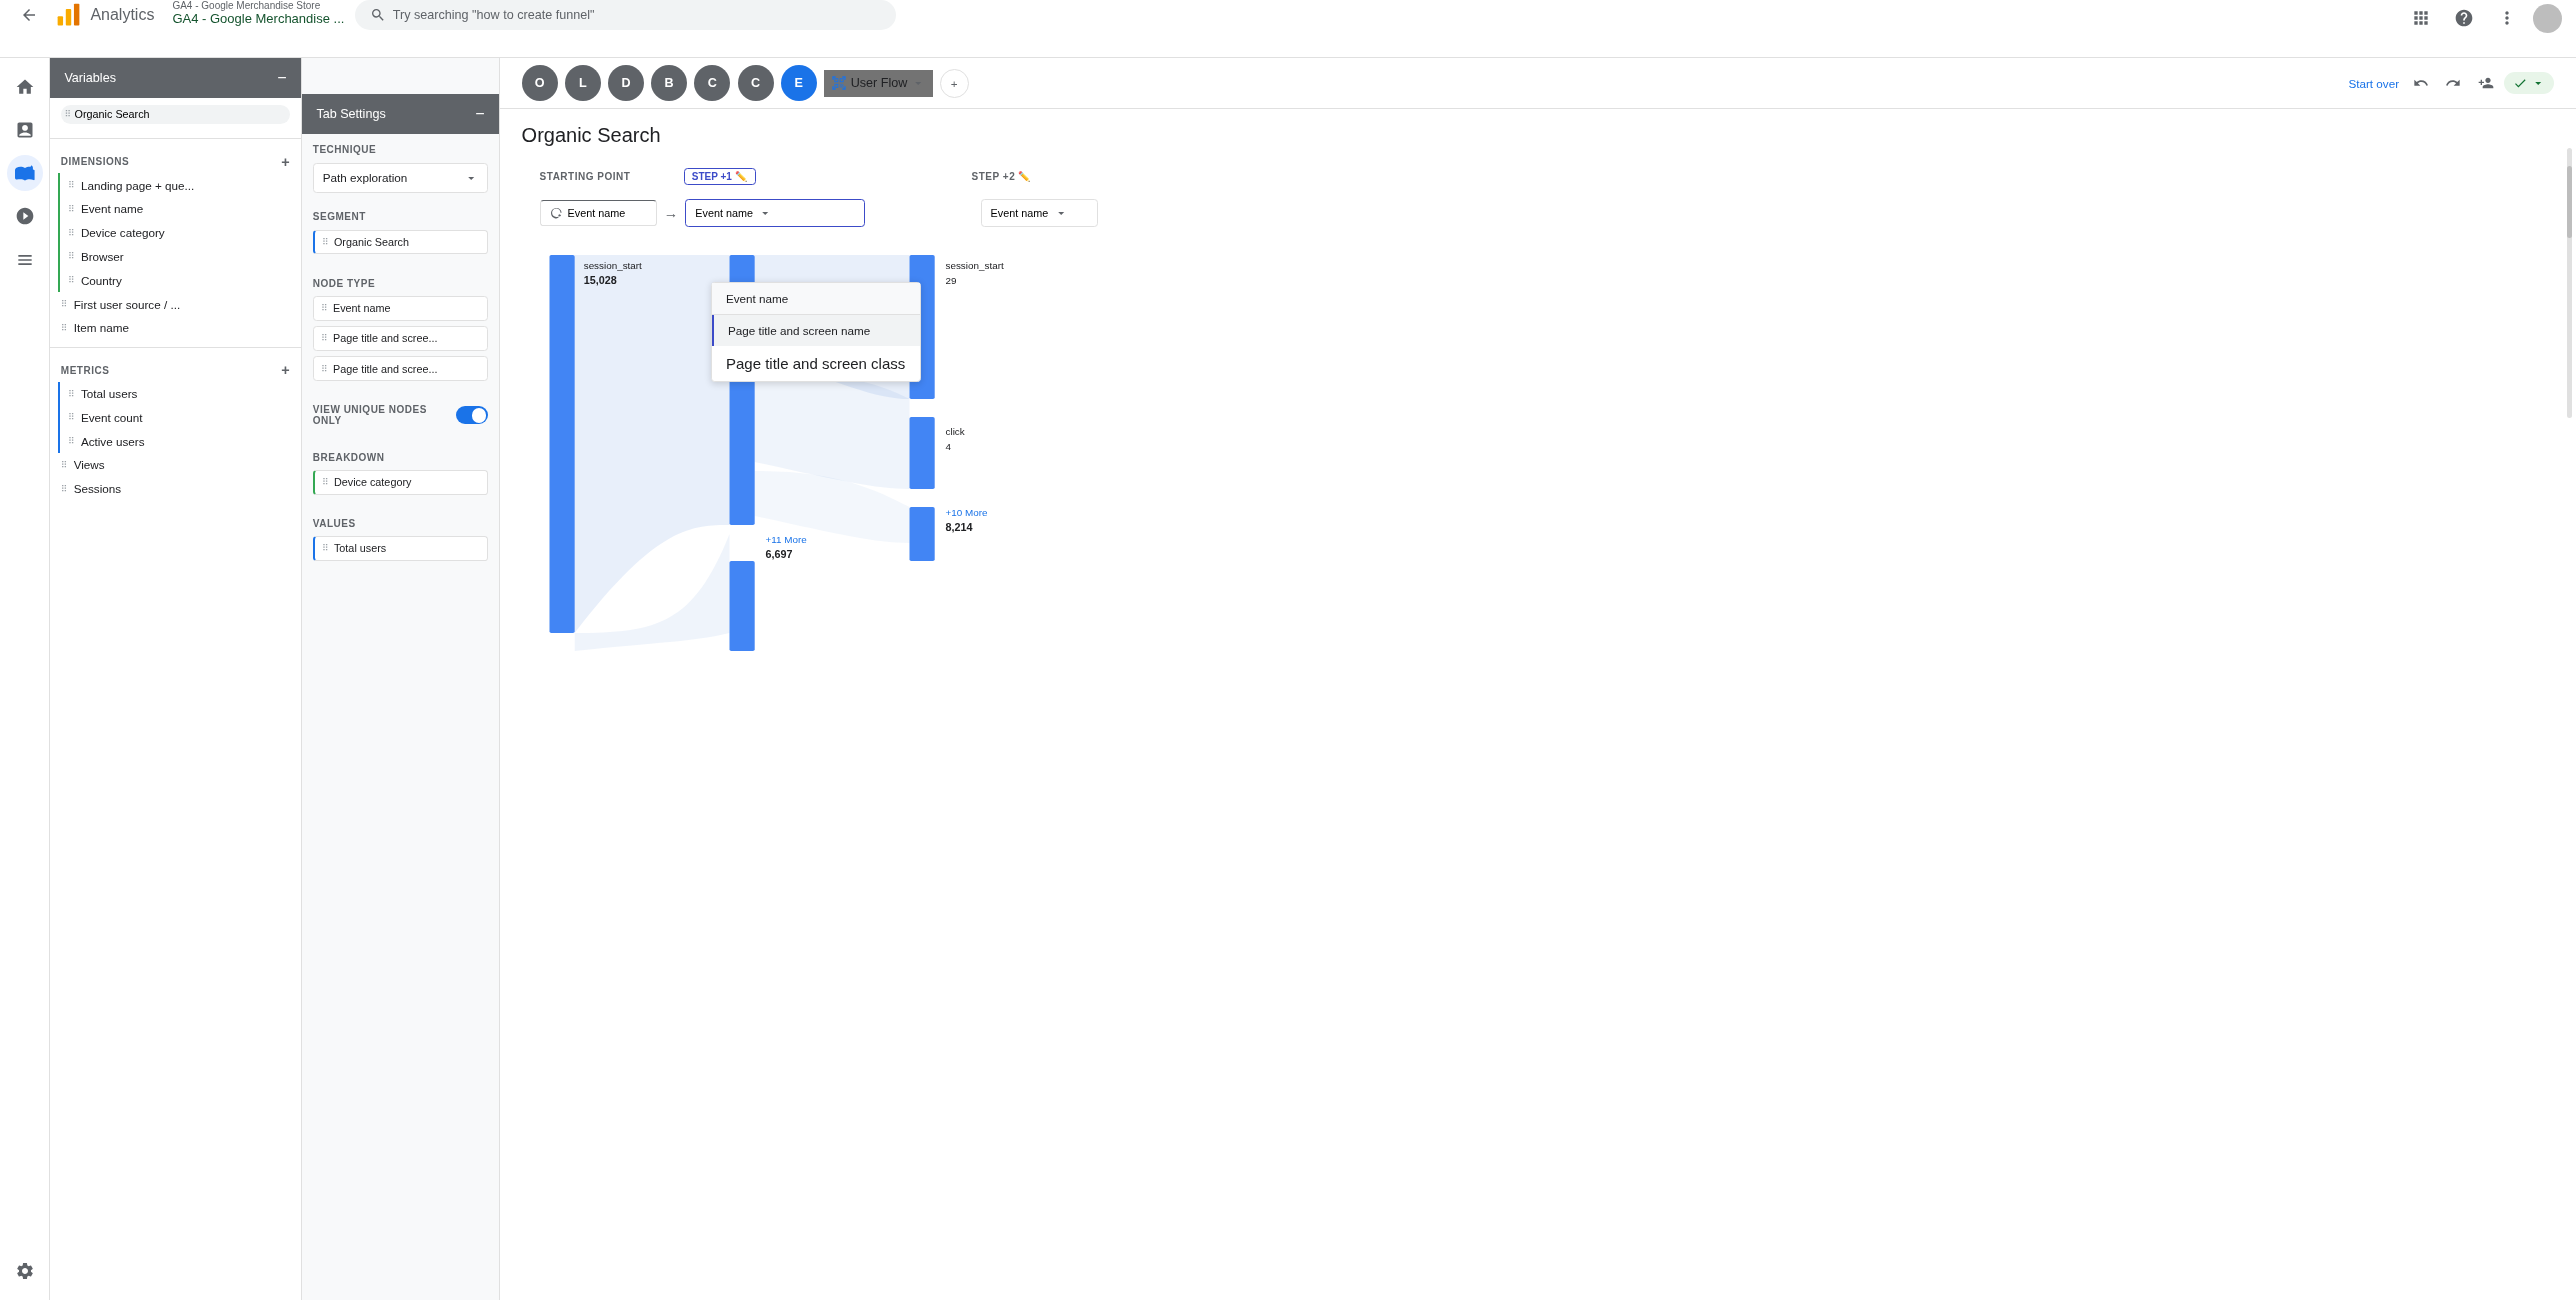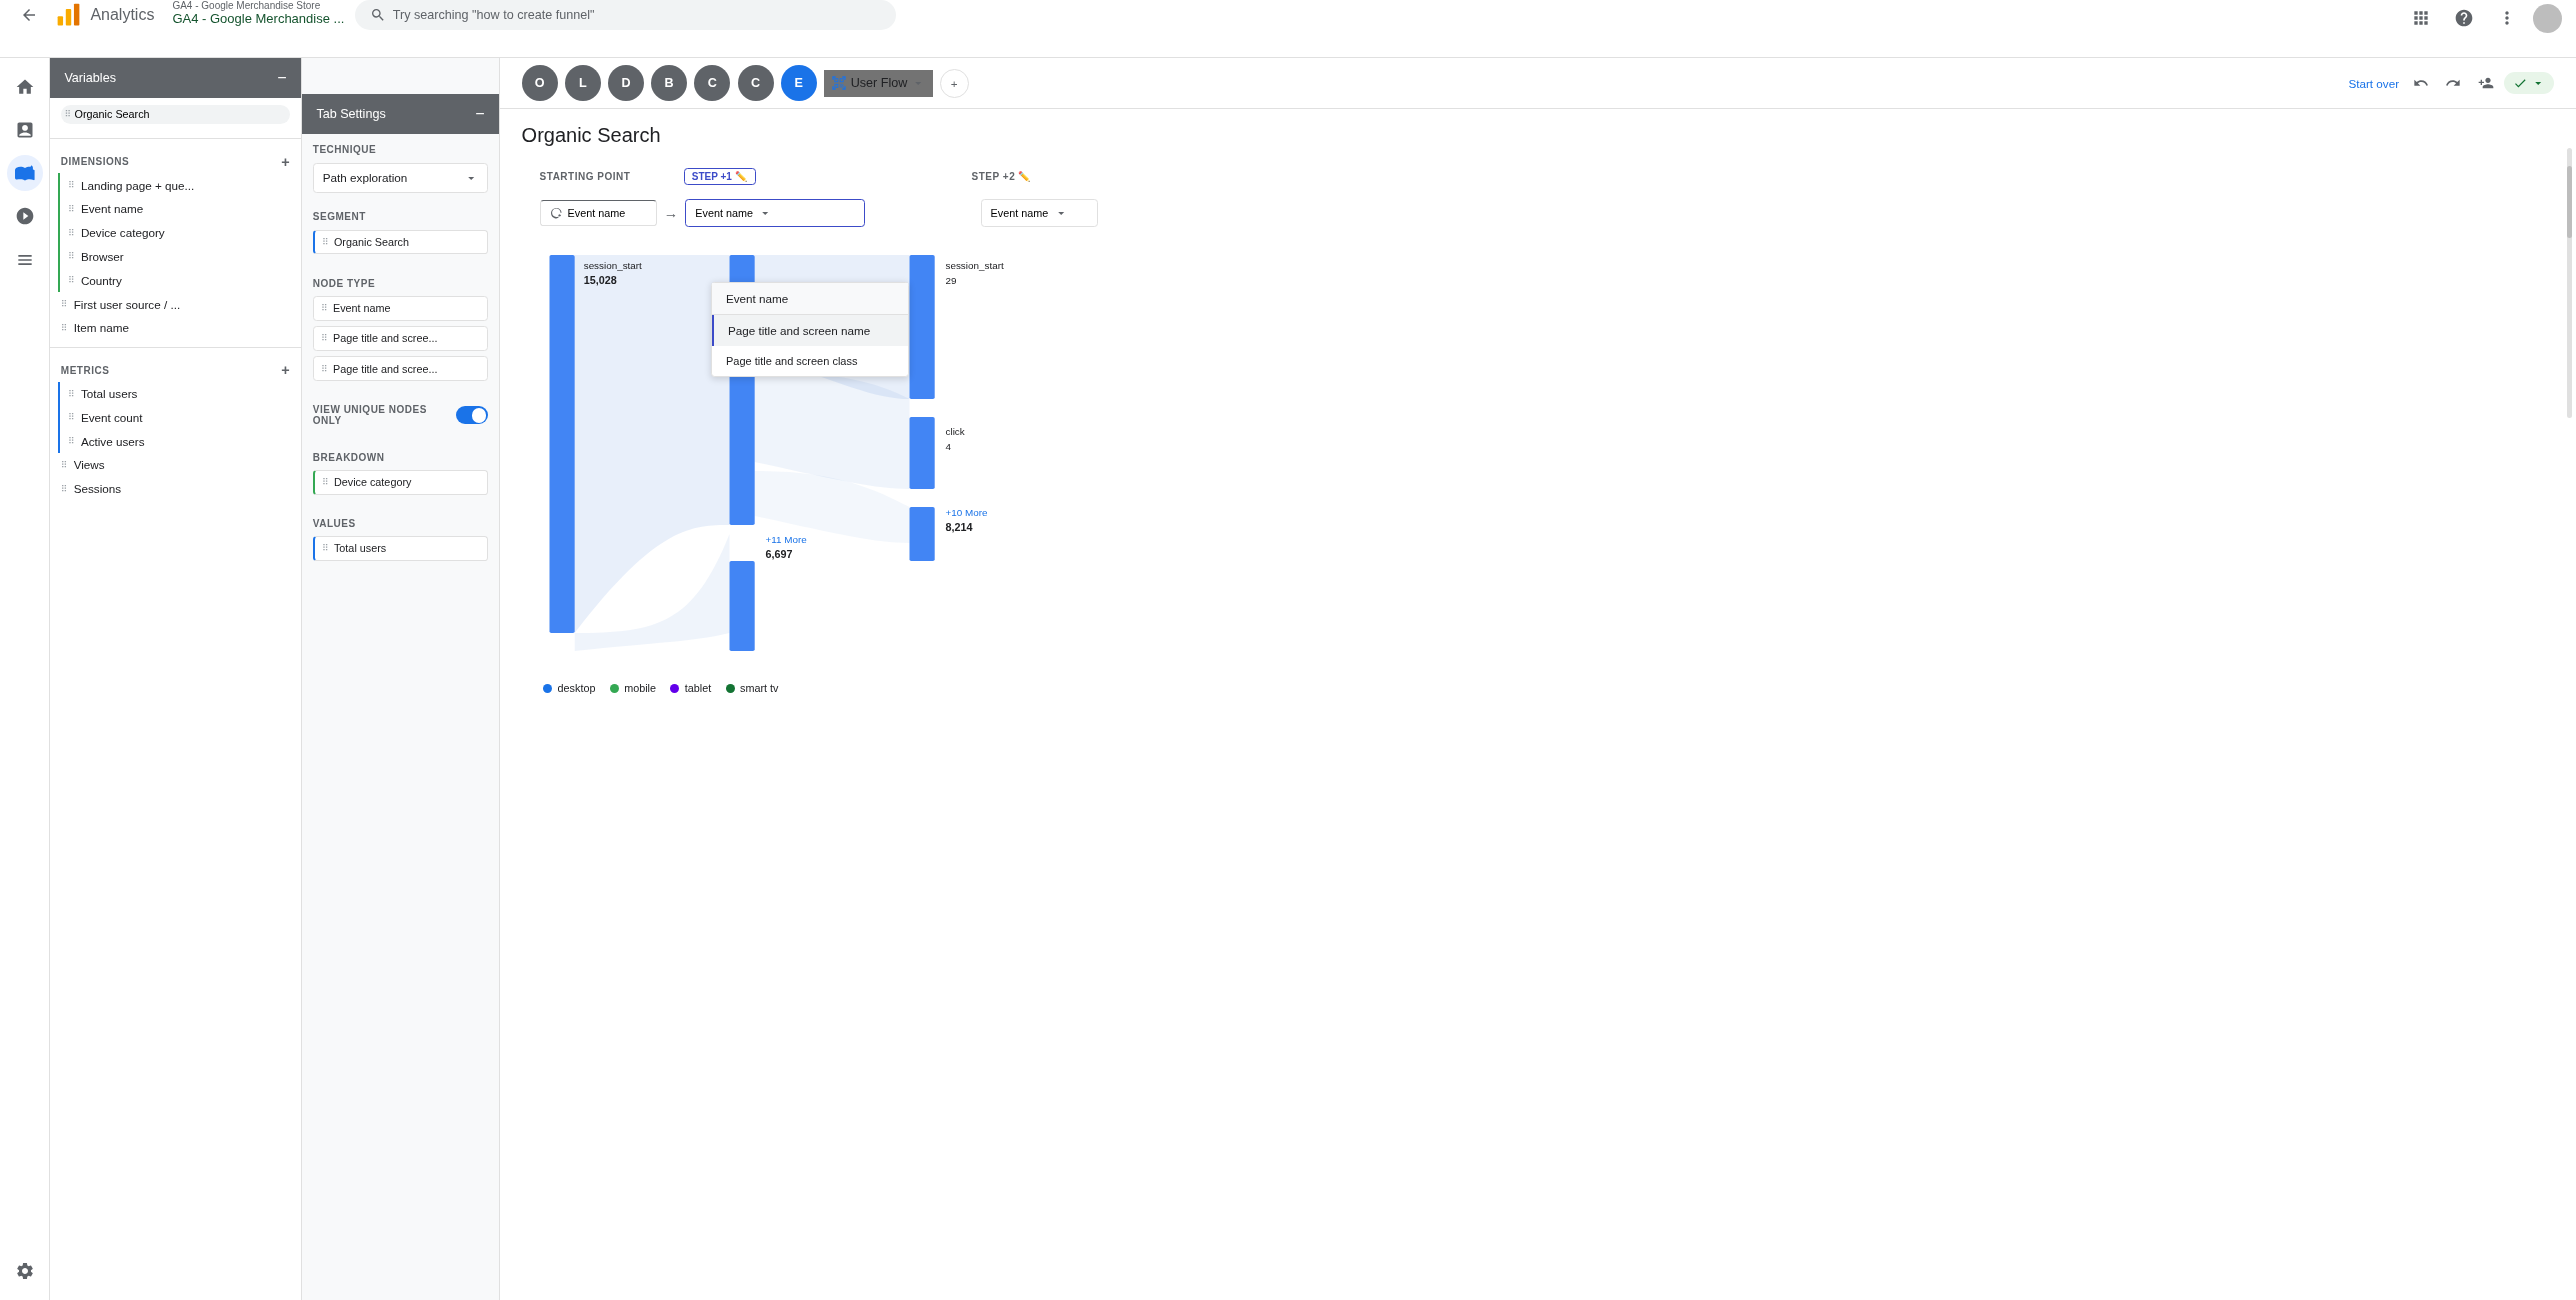--- a/index.html
+++ b/index.html
@@ -449,44 +449,26 @@
             <text x="470" y="310" font-size="11" fill="#1a73e8" font-weight="500">+10 More</text>
             <text x="470" y="327" font-size="12" font-weight="600" fill="#202124">8,214</text>
           </svg>
 
           
           <div style="position:absolute; top:45px; left:189px; z-index:200; background:#fff; border:0.9px solid #e0e0e0; border-radius:3.6px; box-shadow:0 1.8px 7.2px rgba(0,0,0,0.15); min-width:198px;">
             <div style="padding:9px 14.4px; font-size:11.7px; color:#202124; background:#f8f9fa; border-bottom:0.9px solid #e0e0e0;">Event name</div>
             <div style="padding:9px 14.4px; font-size:11.7px; color:#202124; background:#f1f3f4; border-left:2.7px solid #3c4bc8; cursor:pointer;">
               <span>Page title and screen name</span>
             </div>
-            <div style="padding:9px 14.4px; font-size:11px; color:#202124; cursor:pointer;">
+            <div style="padding:9px 14.4px; font-size:15px; color:#202124; cursor:pointer;">
               <span>Page title and screen class</span>
             </div>
           </div>
         </div>
 
-        <div class="legend-row">
-          <div class="legend-item">
-            <div class="legend-dot" style="background:#1a73e8;"></div>
-            <span>desktop</span>
-          </div>
-          <div class="legend-item">
-            <div class="legend-dot" style="background:#34a853;"></div>
-            <span>mobile</span>
-          </div>
-          <div class="legend-item">
-            <div class="legend-dot" style="background:#6200ea;"></div>
-            <span>tablet</span>
-          </div>
-          <div class="legend-item">
-            <div class="legend-dot" style="background:#137333;"></div>
-            <span>smart tv</span>
-          </div>
-        </div>
       </div>
 
       <div style="position:absolute; right:3.6px; top:90px; width:5.4px; height:270px; background:#e0e0e0; border-radius:2.7px;">
         <div style="width:5.4px; height:72px; background:#bdbdbd; border-radius:2.7px; margin-top:18px;"></div>
       </div>
     </div>
   </div>
 </div>
 
 

